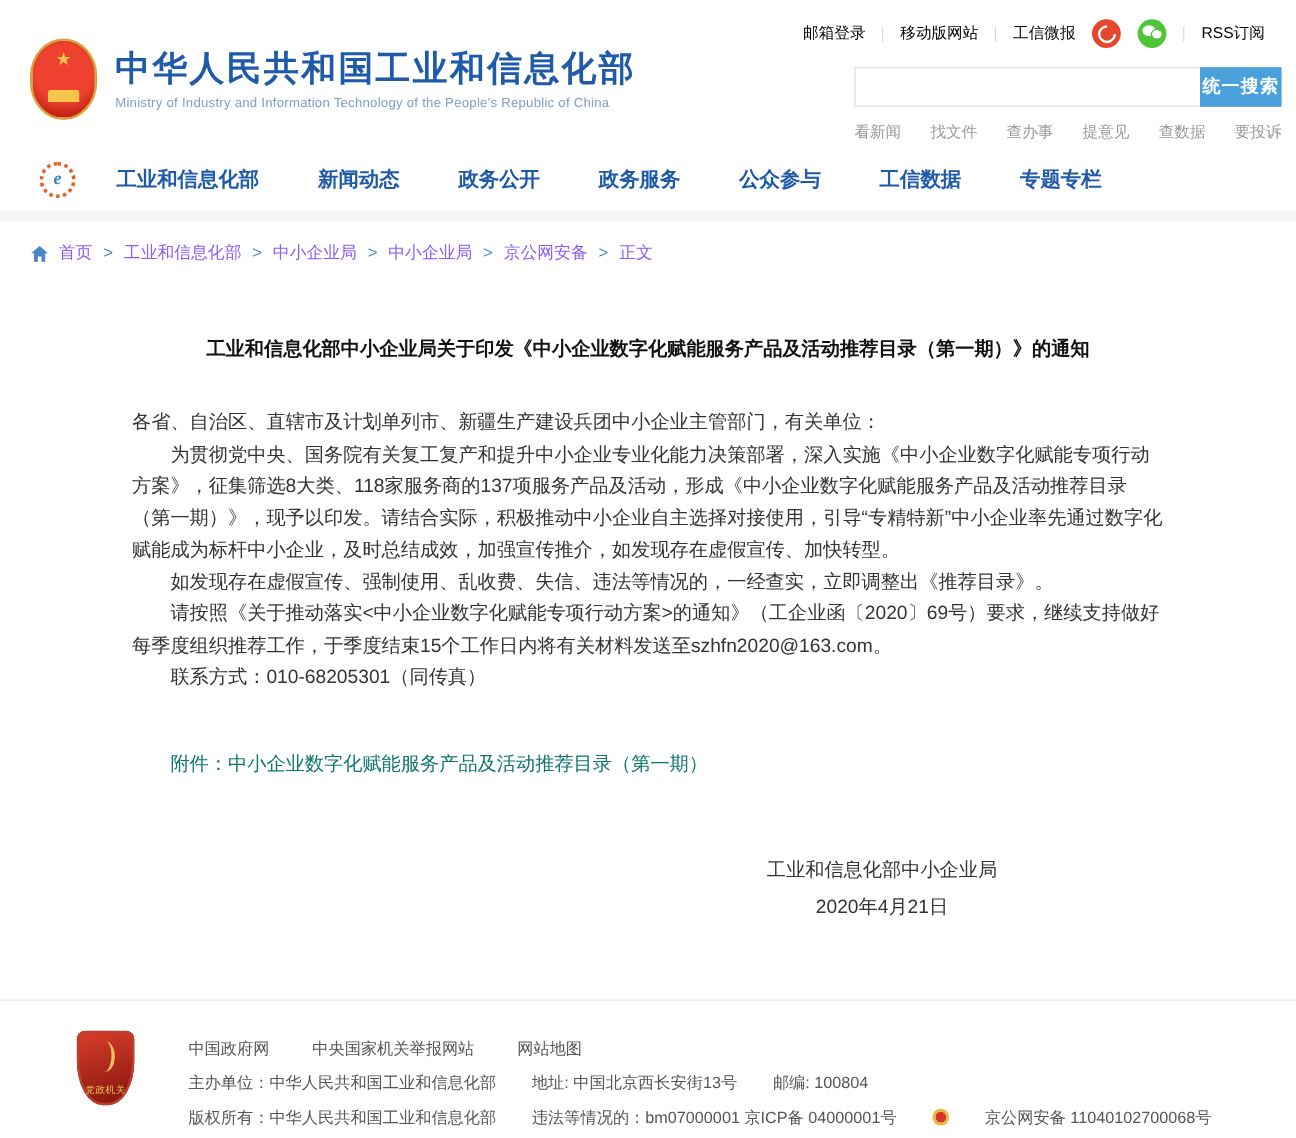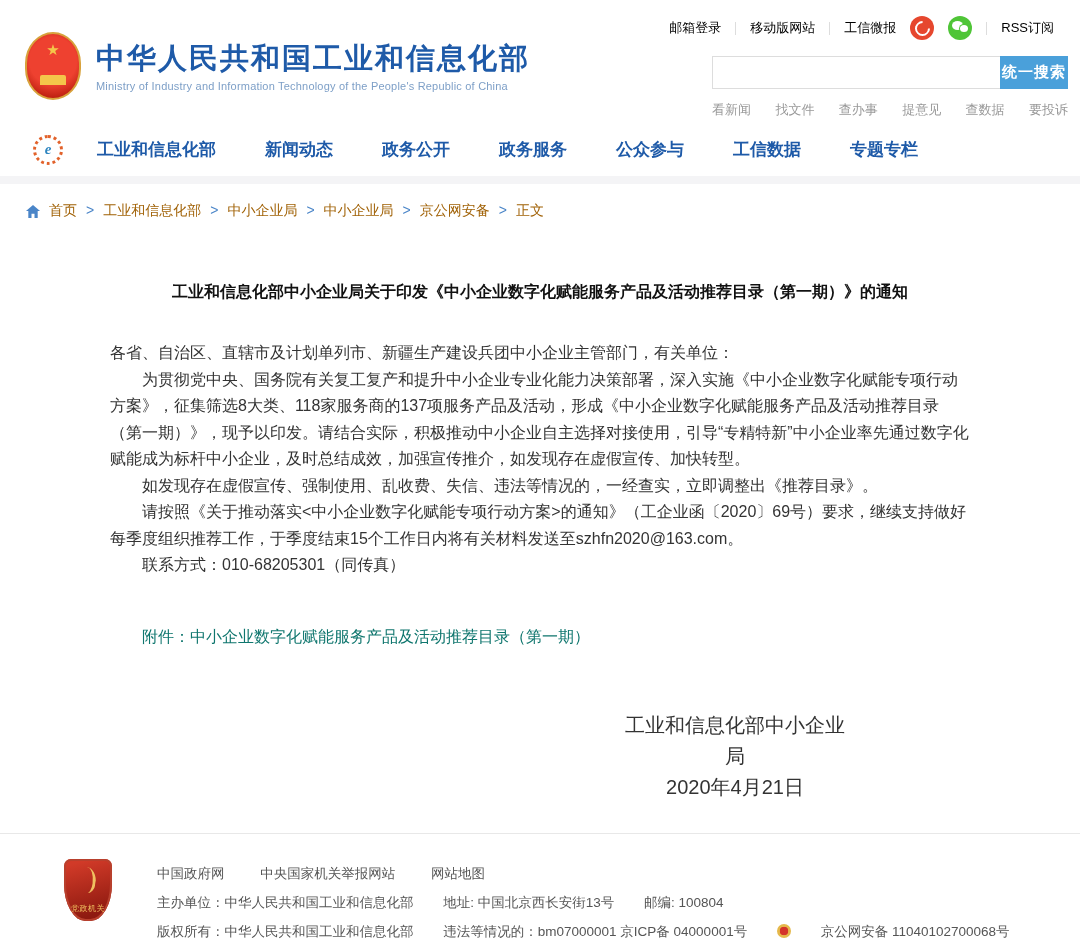--- a/index.html
+++ b/index.html
@@ -45,31 +45,31 @@
     display:flex; align-items:center; justify-content:center; margin-right:34px;
     color:#2f86c0; font-style:italic; font-weight:bold; font-size:15px; font-family:"Liberation Serif",serif; }
   .mainnav a { font-size:17px; font-weight:bold; color:#1e5aa8; text-decoration:none; margin-right:49px; cursor:pointer; white-space:nowrap; }
 
   .band { position:absolute; top:176px; left:0; width:100%; height:8px; background:#f4f4f6; }
 
   
   .breadcrumb { position:absolute; top:202px; left:25px; display:flex; align-items:center;
     font-size:14px; color:#4a85c8; }
   .home-icon { width:16px; height:15px; margin-right:8px; }
-  .crumb { color:#a16207; text-decoration:none; cursor:pointer; }
+  .crumb { color:#8b5cf6; text-decoration:none; cursor:pointer; }
   .crumb + .crumb::before { content:">"; color:#4a85c8; margin:0 9px; }
 
   
   .article { position:absolute; top:272px; left:110px; width:860px; }
   .article-title { font-size:16px; font-weight:bold; color:#111; text-align:center; line-height:39px; }
   .body-text { margin-top:29px; font-size:16px; line-height:26.5px; color:#333; }
   .body-text p { text-indent:2em; }
   .body-text p:first-child { text-indent:0; }
   .attachment { margin-top:48px; font-size:16px; color:#0f766e; text-indent:2em; }
-  .signature { margin:62px 120px 0 auto; width:230px; text-align:center; font-size:20px; line-height:31px; color:#333; }
+  .signature { margin:62px 120px 0 auto; width:230px; text-align:center; font-size:16px; line-height:31px; color:#333; }
 
   
   .footer { position:absolute; top:833px; left:0; width:100%; height:115px; border-top:1px solid #e8e8e8; }
   .footer-inner { display:flex; padding:25px 0 0 64px; }
   .gov-badge { width:48px; height:62px; flex:0 0 auto; margin-right:45px;
     background:linear-gradient(165deg,#d13a28 10%,#8e1a10 85%);
     border-radius:7px 7px 45% 45% / 7px 7px 60% 60%;
     box-shadow:inset 0 0 0 2px #b8402d; position:relative; cursor:pointer; }
   .gov-badge .swoosh { position:absolute; top:8px; left:14px; width:18px; height:26px;
     border-right:3px solid #f0c060; border-radius:0 60% 40% 0; transform:rotate(8deg); }

